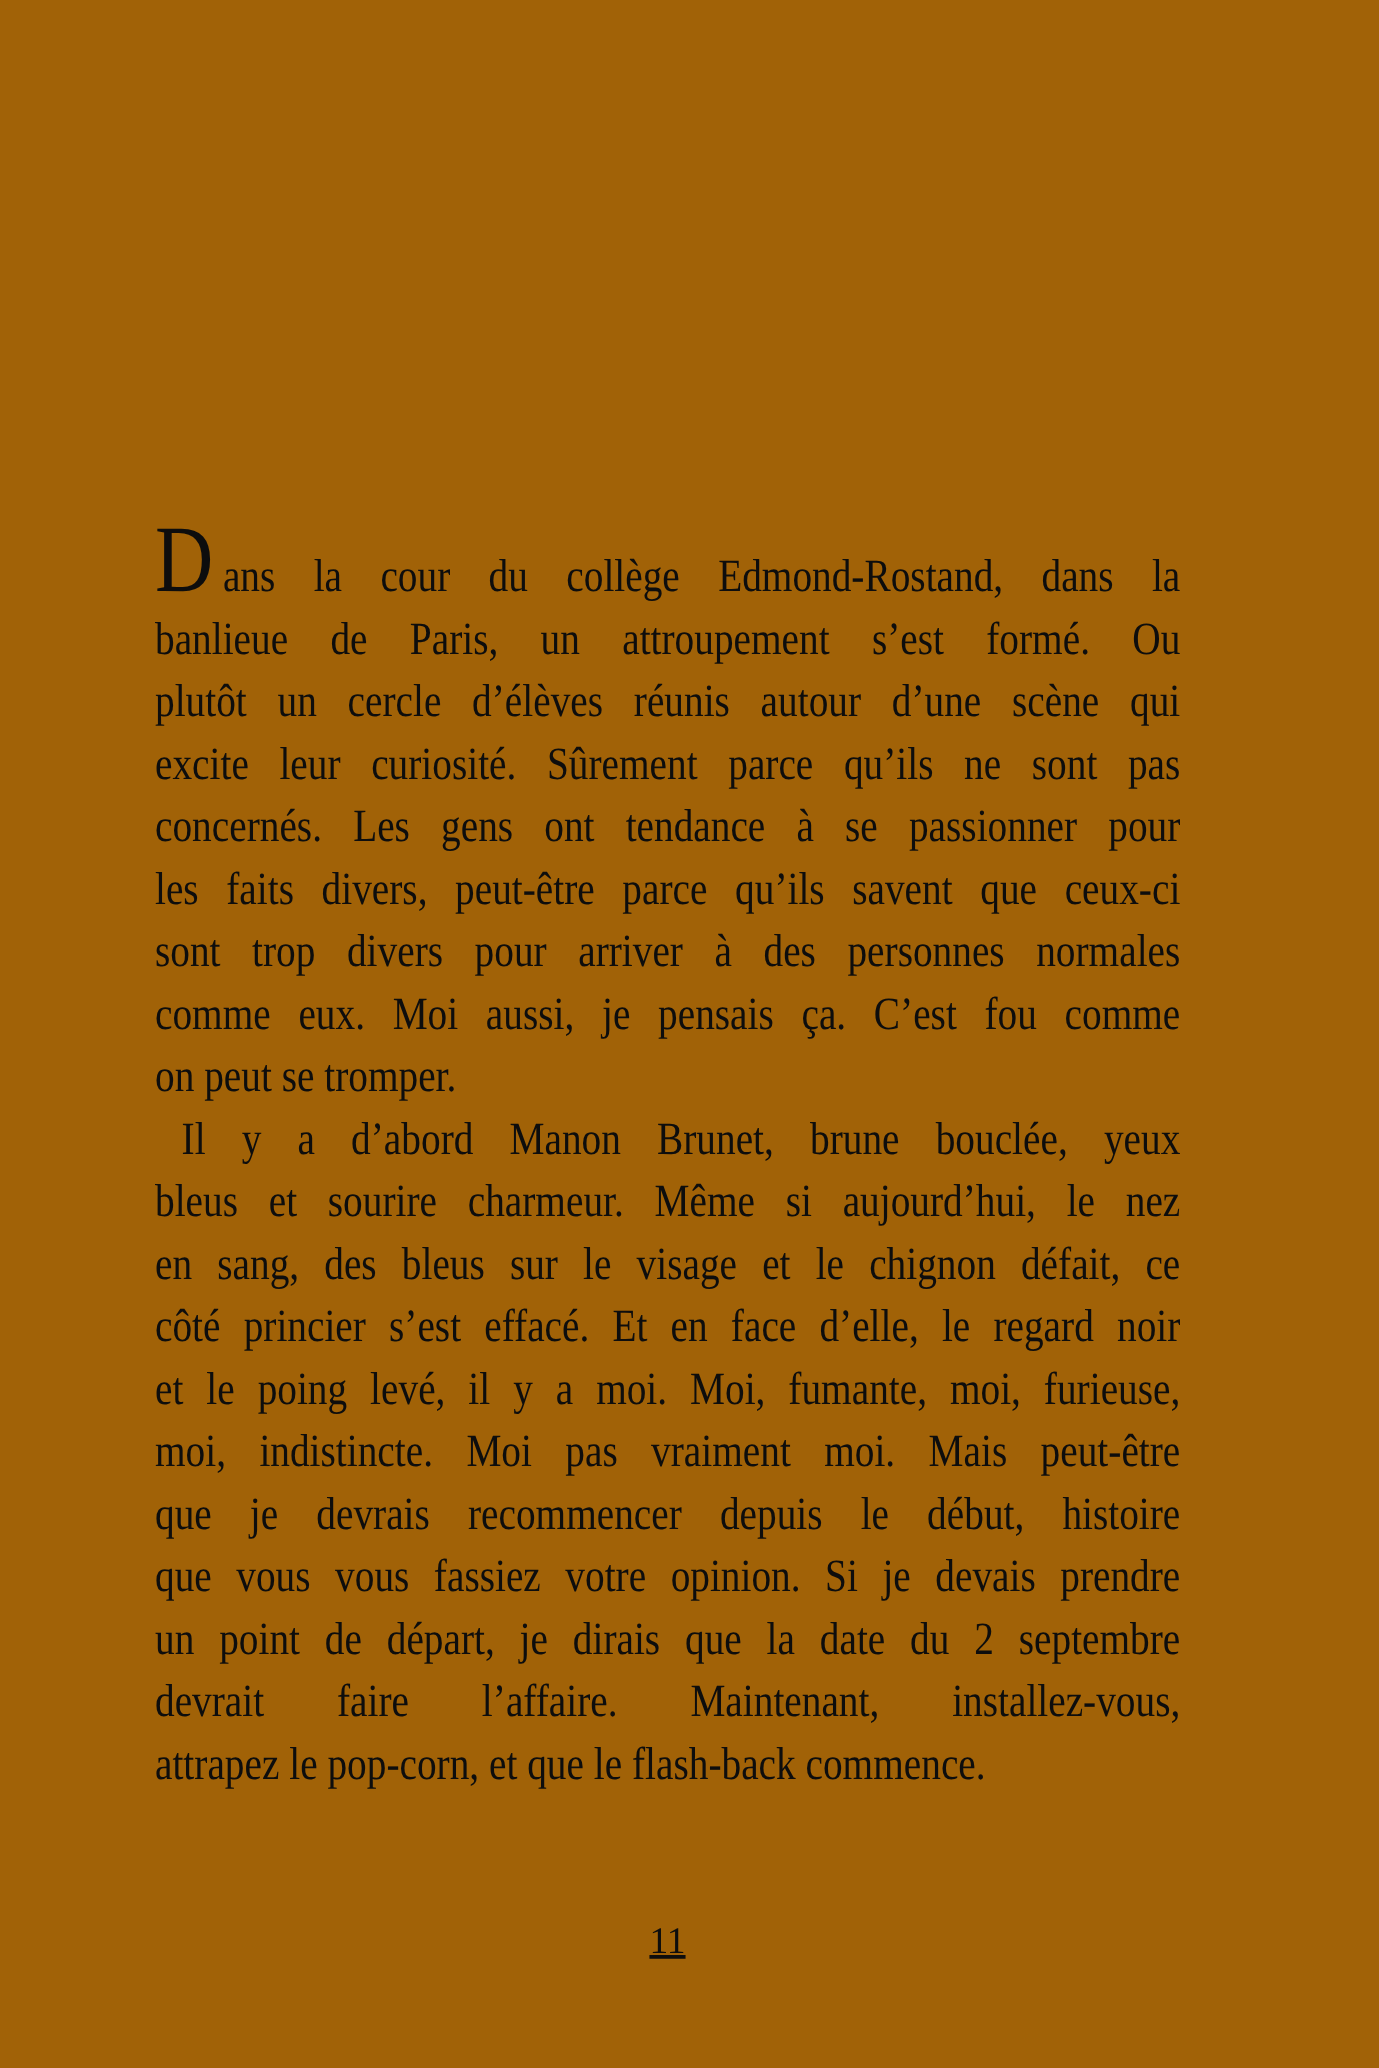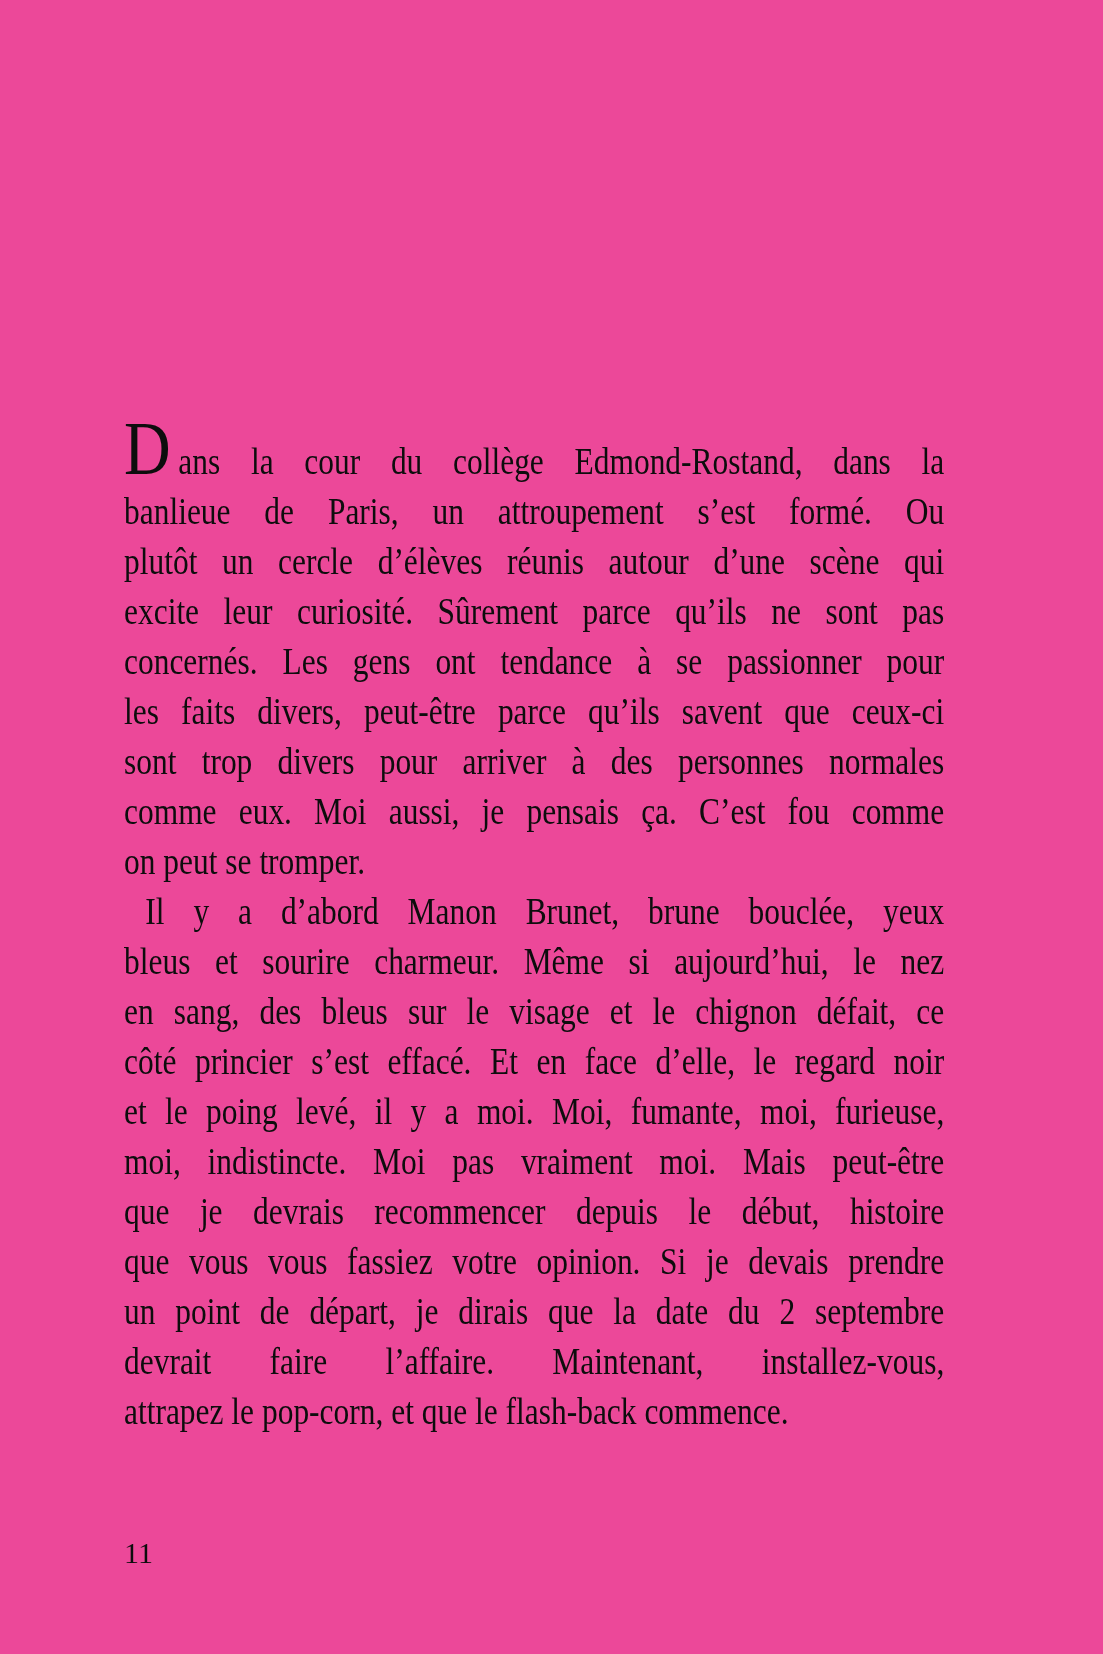--- a/index.html
+++ b/index.html
@@ -11,21 +11,21 @@
     width: 1103px;
     height: 1654px;
     font-family: "Liberation Serif", "DejaVu Serif", serif;
     color: #0d0d0d;
     -webkit-font-smoothing: antialiased;
   }
   .page {
     position: relative;
     width: 1103px;
     height: 1654px;
-    background: #ec4899;
+    background: #a16207;
     overflow: hidden;
   }
   
   .text-block {
     position: absolute;
     left: 124px;
     top: 437px;
     width: 965px;               
     transform: scaleX(0.85);    
     transform-origin: 0 0;
@@ -49,24 +49,25 @@
   .dropcap {
     font-size: 76px;            
     line-height: 0;
     margin-right: 9px;
   }
   .folio {
     position: absolute;
     left: 124px;
     top: 1537px;
     width: 820px;
-    text-align: left;
+    text-align: center;
     font-size: 30px;
     line-height: 32px;
     color: #0d0d0d;
+    text-decoration: underline;
   }
 </style>
 </head>
 <body>
 
 <div class="page">
 
   <div class="text-block">
 
     <div class="para">

